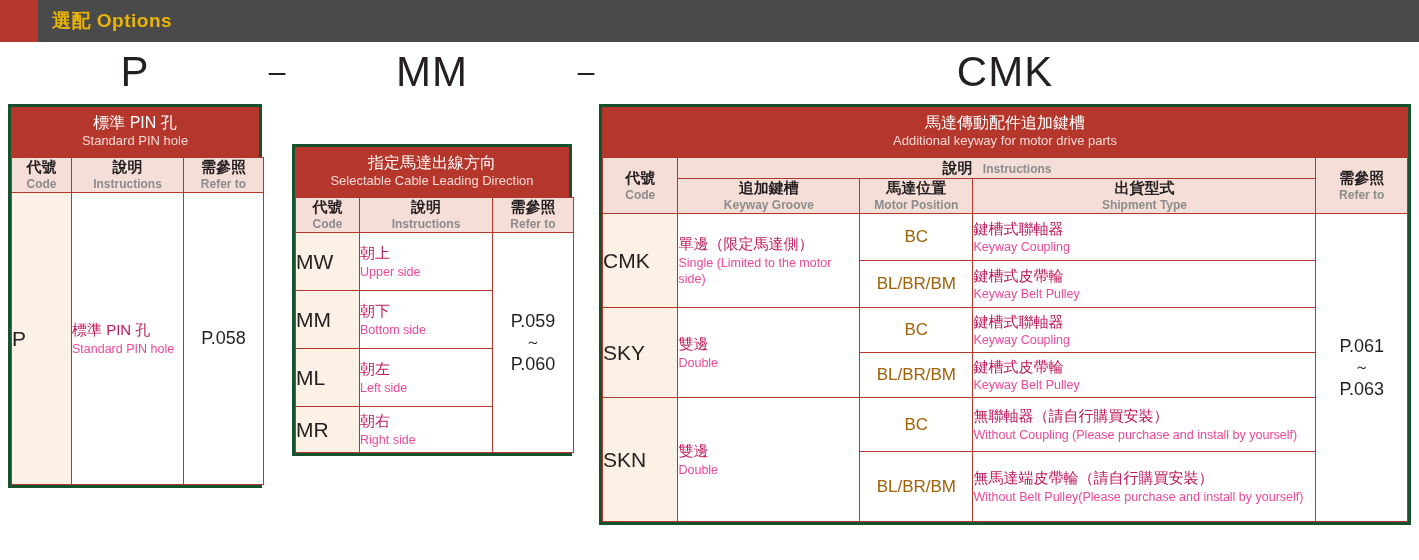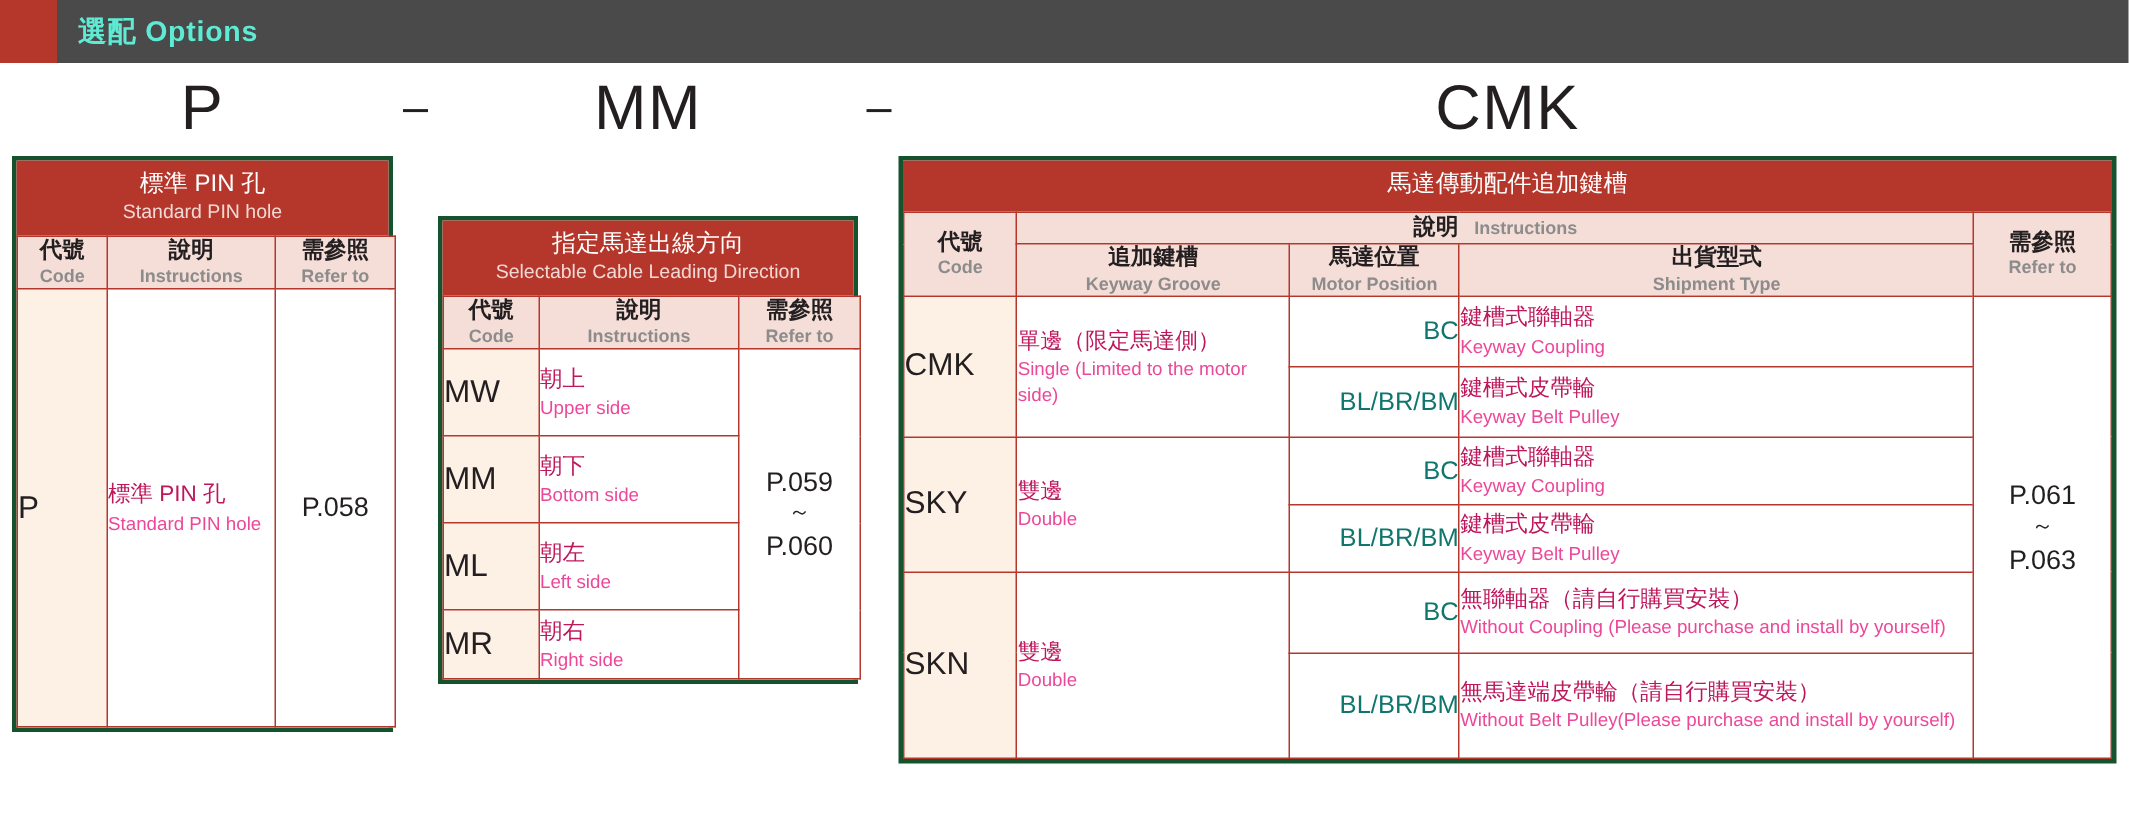--- a/index.html
+++ b/index.html
@@ -22,21 +22,21 @@
     background: #4a4a4a;
     display: flex;
     align-items: center;
   }
   .header-accent {
     width: 38px; height: 42px;
     background: #b5372c;
     flex: 0 0 38px;
   }
   .header-title {
-    color: #5eead4;
+    color: #eab308;
     font-size: 19px;
     font-weight: bold;
     padding-left: 14px;
     letter-spacing: 0.5px;
     white-space: nowrap;
   }
 
   
   .code-row {
     position: absolute;
@@ -116,23 +116,23 @@
     text-align: center;
     font-size: 18px;
     color: #231f20;
     line-height: 1.45;
     padding: 6px 2px;
   }
   .ref-cell .tilde { display: block; font-size: 15px; line-height: 1.1; }
 
   .pos-cell {
     background: #ffffff;
-    text-align: right;
+    text-align: center;
     font-size: 17px;
-    color: #0f766e;
+    color: #a16207;
     padding: 6px 8px;
   }
 
   
   #block-p     { left: 8px;   top: 104px; width: 254px; }
   #block-mm    { left: 292px; top: 104px; width: 280px; margin-top: 40px; }
   #block-cmk   { left: 599px; top: 104px; width: 812px; }
 </style>
 </head>
 <body>
@@ -247,20 +247,21 @@
         <span class="en">Right side</span>
       </td>
     </tr>
   </tbody>
     </table>
 </div>
 
 <div class="block" id="block-cmk">
   <div class="block-title">
     <span class="zh">馬達傳動配件追加鍵槽</span>
+    <span class="en">Additional keyway for motor drive parts</span>
   </div>
   <table class="grid">
     <colgroup>
       <col style="width:66px">
       <col style="width:159px">
       <col style="width:99px">
       <col style="width:300px">
       <col style="width:80px">
     </colgroup>
 

